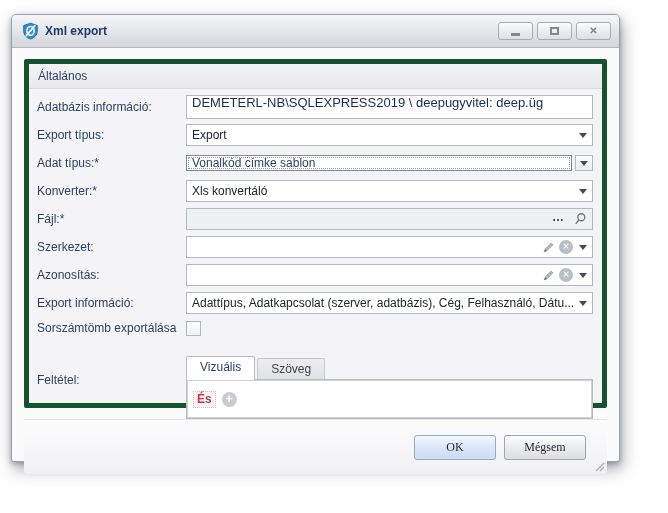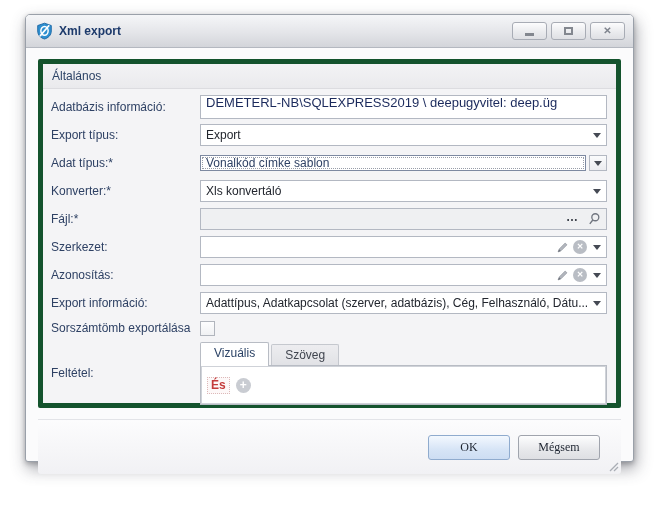--- a/index.html
+++ b/index.html
@@ -1,20 +1,20 @@
 <!DOCTYPE html>
 <html><head>
 <meta charset="utf-8">
 <style>
   * { box-sizing: border-box; margin: 0; padding: 0; }
   html, body { width: 668px; height: 513px; background: #ffffff; overflow: hidden; }
   body { font-family: "Liberation Sans", sans-serif; font-size: 12px; color: #2e4164; position: relative; }
 
   .window {
-    position: absolute; left: 25px; top: 14px; width: 609px; height: 448px;
+    position: absolute; left: 11px; top: 14px; width: 609px; height: 448px;
     background: #fbfbfc; border: 1px solid #9aa0a9; border-radius: 5px 5px 3px 3px;
     box-shadow: 2px 7px 16px rgba(55,58,70,.45), 0 2px 5px rgba(0,0,0,.25);
     display: flex; flex-direction: column;
   }
 
   
   .titlebar {
     height: 33px; flex: 0 0 33px; display: flex; align-items: center; padding: 0 8px;
     background: linear-gradient(#f5f6f8, #e4e5e9 55%, #d3d5da);
     border-bottom: 1px solid #b4b8c0; border-radius: 4px 4px 0 0;
@@ -85,21 +85,21 @@
     color: #fff; font-size: 12px; font-weight: bold; display: flex; align-items: center; justify-content: center; line-height: 1;
   }
 
   .checkbox {
     width: 15px; height: 15px; border: 1px solid #b1b5bd;
     background: linear-gradient(#fdfdfe, #f0f1f3);
   }
 
   
   .row-cond { display: flex; align-items: center; }
-  .cond-area { flex: 1 1 auto; min-width: 0; }
+  .cond-area { flex: 1 1 auto; min-width: 0; margin-top: 14px; }
   .tabstrip { display: flex; align-items: flex-end; height: 24px; position: relative; z-index: 2; }
   .tab { padding: 3px 13px 4px 13px; border-radius: 2px 2px 0 0; cursor: default; }
   .tab-active { background: #ffffff; border: 1px solid #b8bcc4; border-bottom: none; color: #2c4366; margin-bottom: -1px; padding-bottom: 6px; }
   .tab-inactive { background: linear-gradient(#ededf0, #e1e2e6); border: 1px solid #c5c8ce; border-bottom: none; color: #40454f; margin-left: 2px; height: 21px; }
   .tabpage { background: #ffffff; border: 1px solid #b8bcc4; height: 40px; padding: 0; position: relative; z-index: 1; }
   .cond-box { border: 1px solid #cfd2d8; background: #fff; height: 100%; display: flex; align-items: center; padding: 0 5px; gap: 6px; }
   .op-and { color: #c43b3b; font-weight: bold; border: 1px dotted #dcb9b9; padding: 0 3px 1px 3px; background: #fdf8f8; }
 
   
   .footer {

